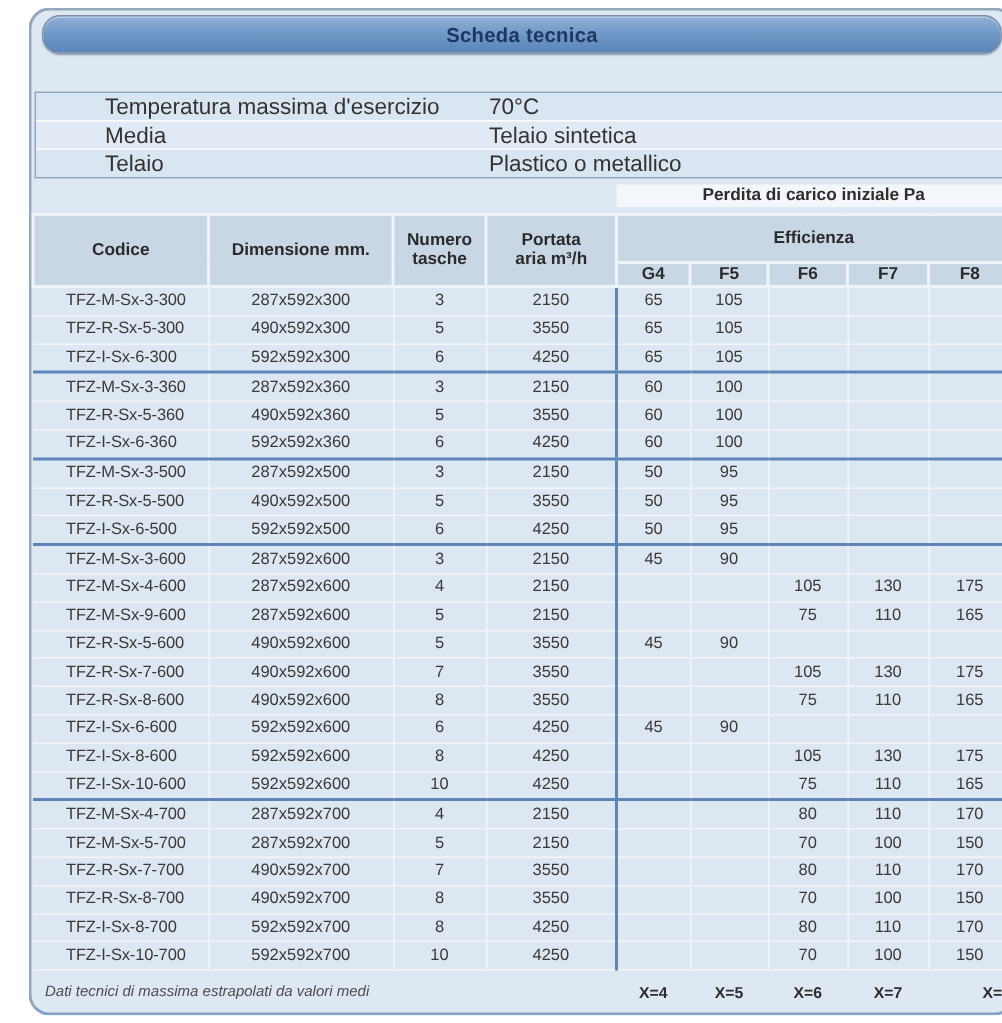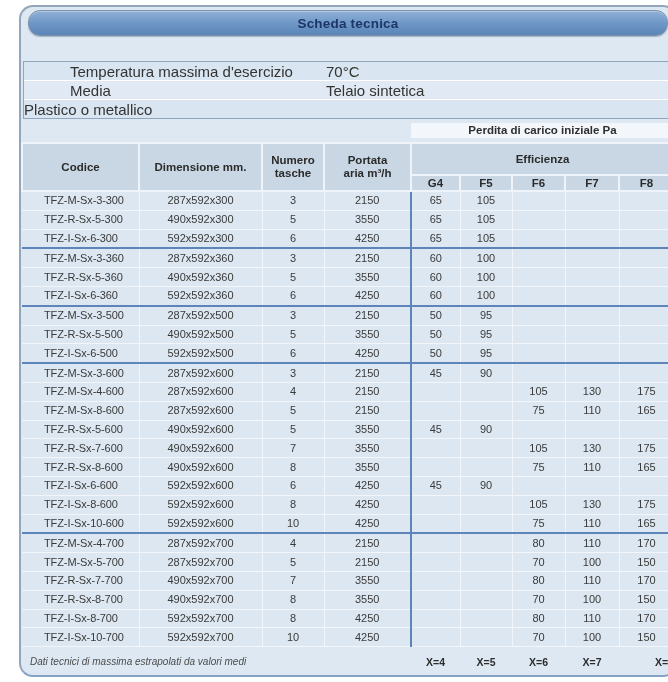--- a/index.html
+++ b/index.html
@@ -137,20 +137,21 @@
   <div class="info-box">
     <div class="info-row">
       <span class="info-label">Temperatura massima d'esercizio</span>
       <span class="info-value">70°C</span>
     </div>
     <div class="info-row">
       <span class="info-label">Media</span>
       <span class="info-value">Telaio sintetica</span>
     </div>
     <div class="info-row">
+      <span class="info-label">Telaio</span>
       <span class="info-value">Plastico o metallico</span>
     </div>
   </div>
 
   <div class="pre-strip">
     <div class="pre-left"></div>
     <div class="pre-right">Perdita di carico iniziale Pa</div>
   </div>
 
   <table class="spec-table">
@@ -303,21 +304,21 @@
           <td>287x592x600</td>
           <td>4</td>
           <td>2150</td>
           <td class="eff-first"></td>
           <td></td>
           <td>105</td>
           <td>130</td>
           <td>175</td>
         </tr>
         <tr>
-          <td class="code">TFZ-M-Sx-8-600</td>
+          <td class="code">TFZ-M-Sx-9-600</td>
           <td>287x592x600</td>
           <td>5</td>
           <td>2150</td>
           <td class="eff-first"></td>
           <td></td>
           <td>75</td>
           <td>110</td>
           <td>165</td>
         </tr>
         <tr>

